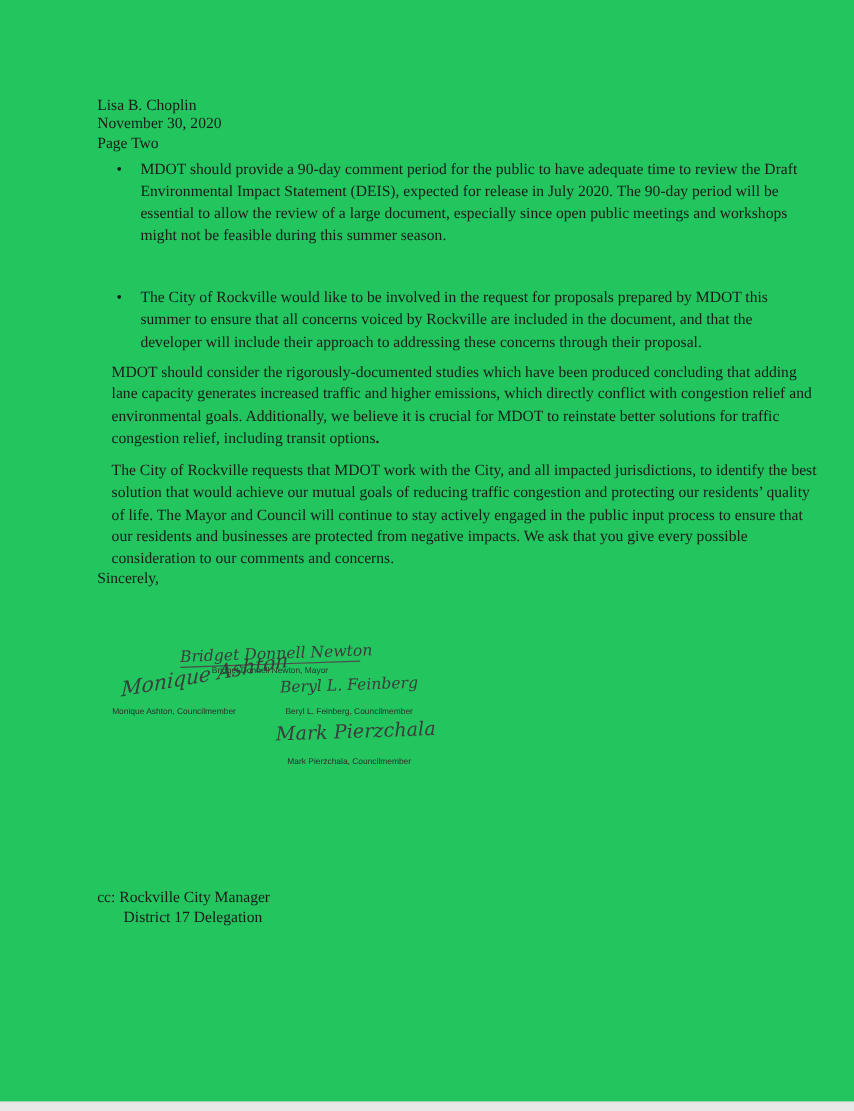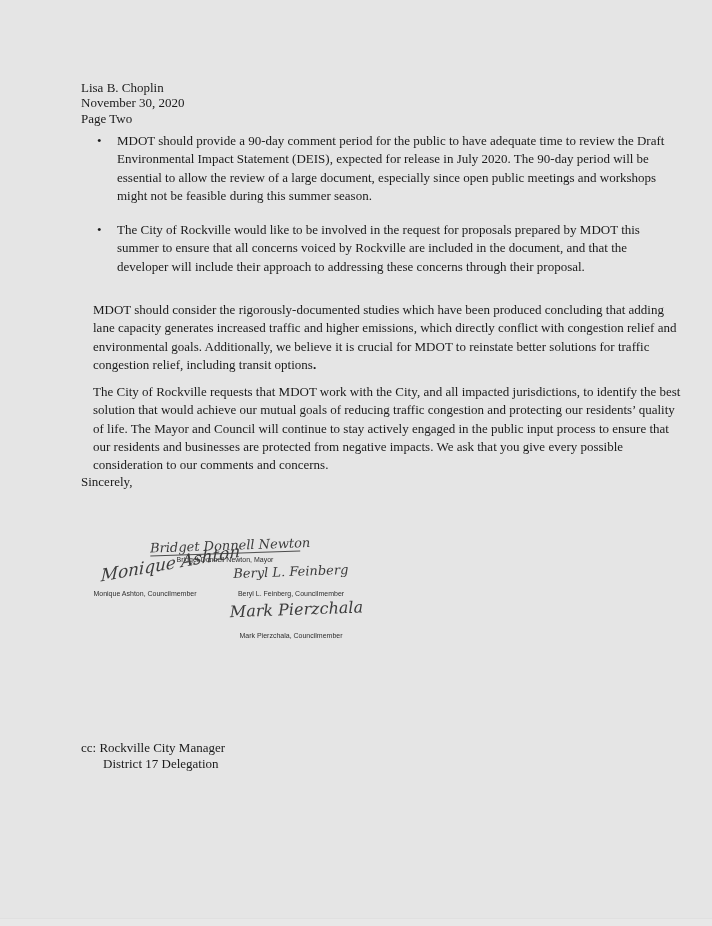--- a/index.html
+++ b/index.html
@@ -1,33 +1,33 @@
 <!DOCTYPE html>
 <html><head>
 <meta charset="utf-8">
 <style>
   html, body { margin: 0; padding: 0; background: #ffffff; }
   .page {
     position: relative;
     width: 712px;
     height: 926px;
-    background: #e5e5e5;
+    background: #22c55e;
     overflow: hidden;
     font-family: "Liberation Serif", serif;
     color: #1b1b1b;
   }
   .abs { position: absolute; }
 
   
   .header-block { left: 81px; top: 80px; font-size: 13px; line-height: 15.3px; }
 
   
   .bullet-list { left: 97px; top: 132px; width: 568px; font-size: 13px; line-height: 18.3px; }
   .bullet-item { position: relative; padding-left: 20px; }
-  .bullet-item + .bullet-item { margin-top: 16px; }
+  .bullet-item + .bullet-item { margin-top: 34px; }
   .bullet-item::before {
     content: "\2022";
     position: absolute; left: 0; top: 0;
     font-size: 13px;
   }
   .bullet-text { display: block; width: 548px; }
 
   
   .body-para { margin: 12px; font-size: 13px; line-height: 18.3px; }
   .para-1 { left: 81px; top: 289px; width: 586px; }

